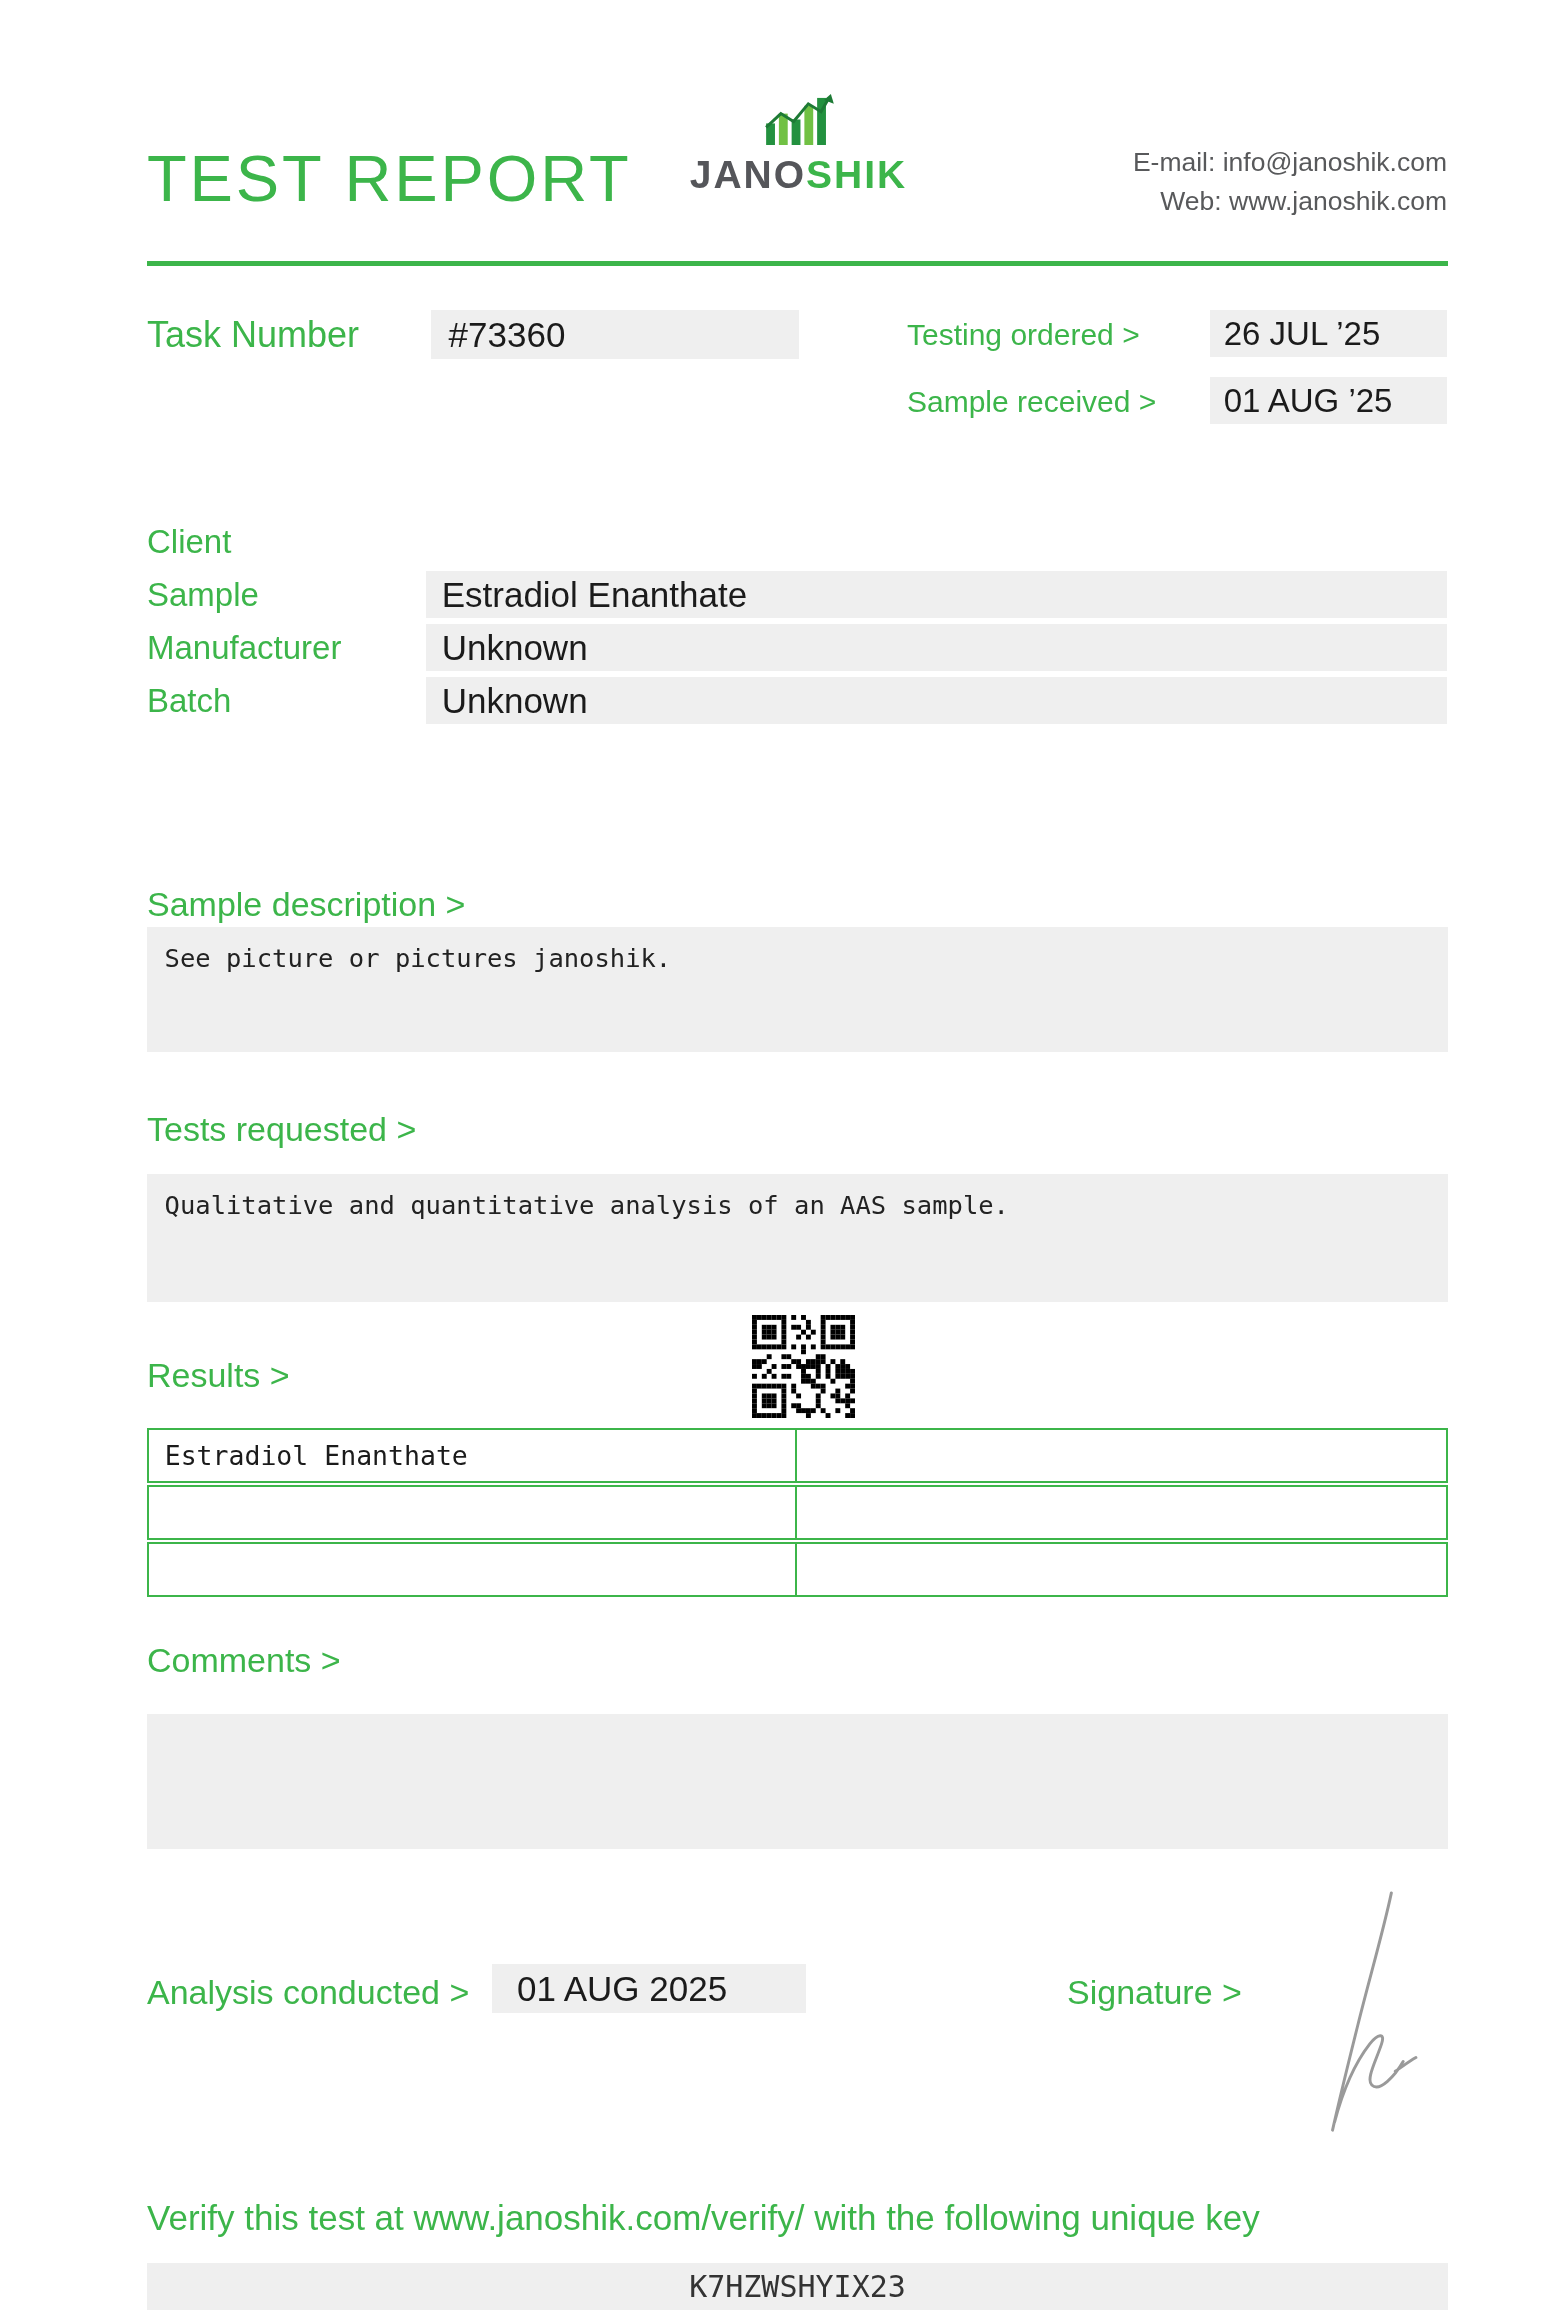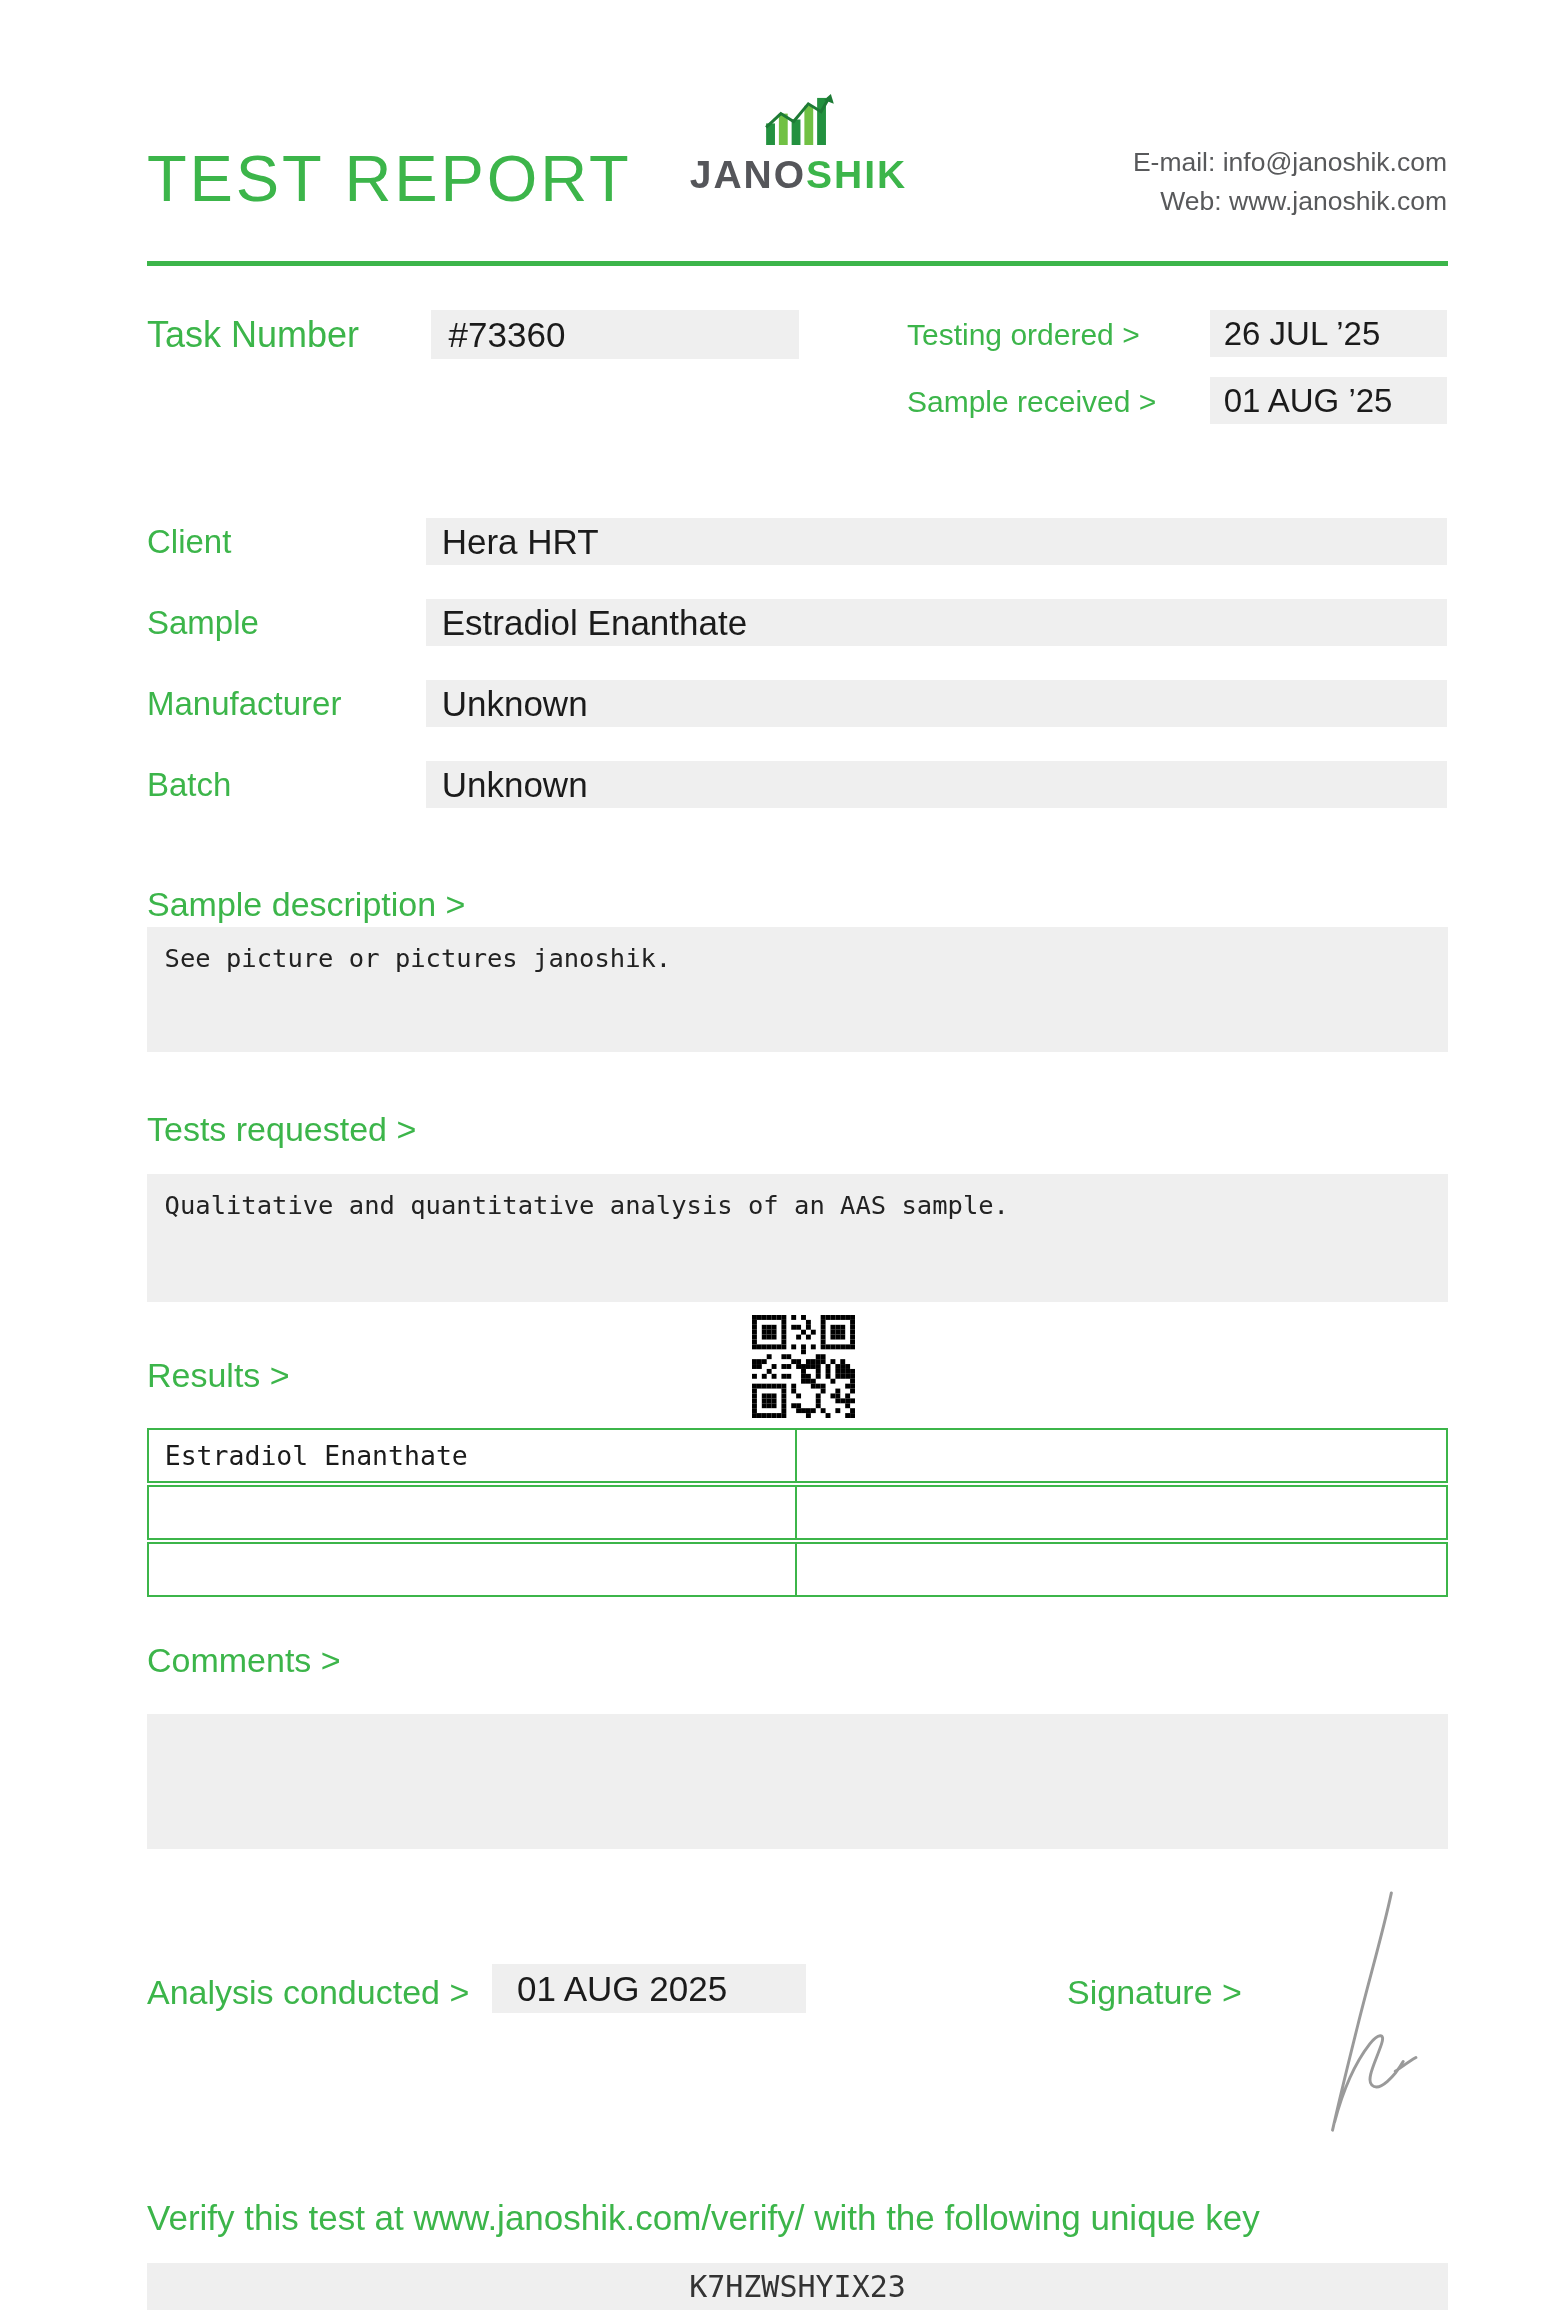--- a/index.html
+++ b/index.html
@@ -24,21 +24,21 @@
   .glabel{color:var(--accent,#3cb54a);}
   .graybox{background:var(--box-gray,#efefef);}
   .task-label{left:147px;top:310px;font-size:36px;line-height:49px;}
   .task-box{left:431px;top:310px;width:368px;height:49px;font-size:35px;line-height:49px;padding-left:17.6px;box-sizing:border-box;}
   .ord-label{left:907px;top:312px;font-size:30px;line-height:45px;}
   .ord-box{left:1210px;top:310px;width:237px;height:47px;font-size:33px;line-height:47px;padding-left:13.7px;box-sizing:border-box;}
   .rec-label{left:907px;top:379px;font-size:30px;line-height:45px;}
   .rec-box{left:1210px;top:377px;width:237px;height:47px;font-size:33px;line-height:47px;padding-left:13.7px;box-sizing:border-box;}
   
   .details{left:147px;top:518px;width:1301px;}
-  .drow{height:47px;margin-bottom:34px;position:relative;}
+  .drow{height:47px;margin-bottom:6px;position:relative;}
   .dlabel{position:absolute;left:0;top:0;font-size:33px;line-height:47px;color:var(--accent,#3cb54a);}
   .dvalue{position:absolute;left:279px;top:0;width:1021px;height:47px;background:var(--box-gray,#efefef);
           font-size:35px;line-height:47px;padding-left:15.7px;box-sizing:border-box;}
   
   .sec-head{font-size:34px;line-height:39px;color:var(--accent,#3cb54a);}
   .text-box{left:147px;width:1301px;background:var(--box-gray,#efefef);box-sizing:border-box;
             font-family:"DejaVu Sans Mono", monospace;font-size:25.5px;color:#222;padding:15.7px 17.6px;}
   
   .rtable{left:147px;top:1428px;width:1301px;}
   .rrow{display:flex;border:2px solid var(--accent,#3cb54a);height:51px;margin-bottom:2px;background:#fff;}
@@ -87,21 +87,20 @@
 <div class="abs glabel task-label">Task Number</div>
 <div class="abs graybox task-box">#73360</div>
 <div class="abs glabel ord-label">Testing ordered &gt;</div>
 <div class="abs graybox ord-box">26 JUL ’25</div>
 <div class="abs glabel rec-label">Sample received &gt;</div>
 <div class="abs graybox rec-box">01 AUG ’25</div>
 
 <div class="abs details">
   <div class="drow">
     <div class="dlabel">Client</div>
-    <div class="dvalue">Hera HRT</div>
   </div>
   <div class="drow">
     <div class="dlabel">Sample</div>
     <div class="dvalue">Estradiol Enanthate</div>
   </div>
   <div class="drow">
     <div class="dlabel">Manufacturer</div>
     <div class="dvalue">Unknown</div>
   </div>
   <div class="drow">

